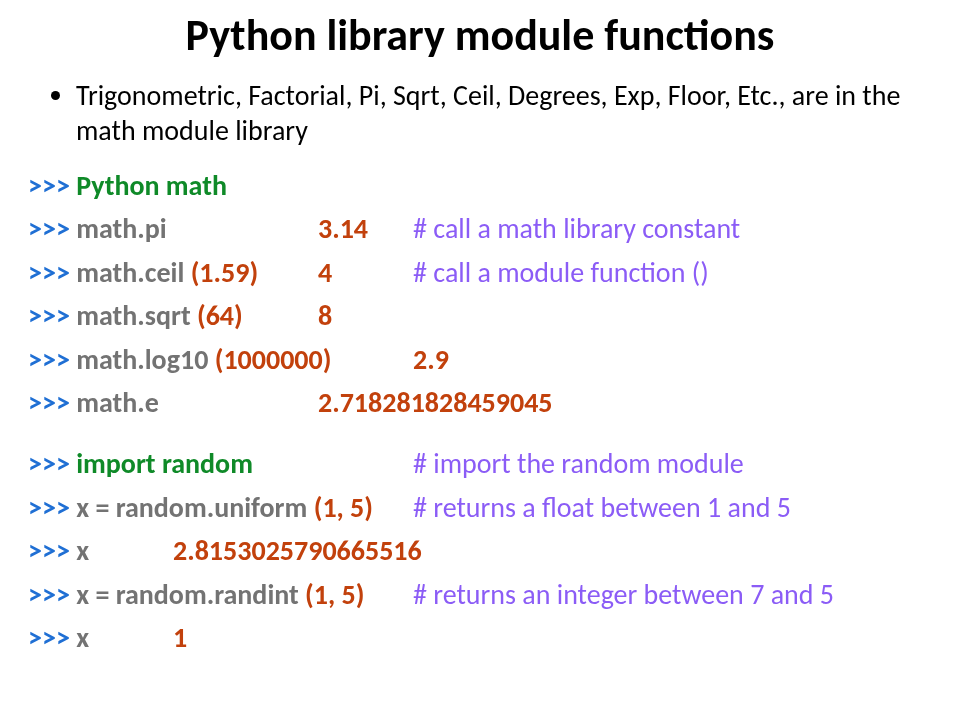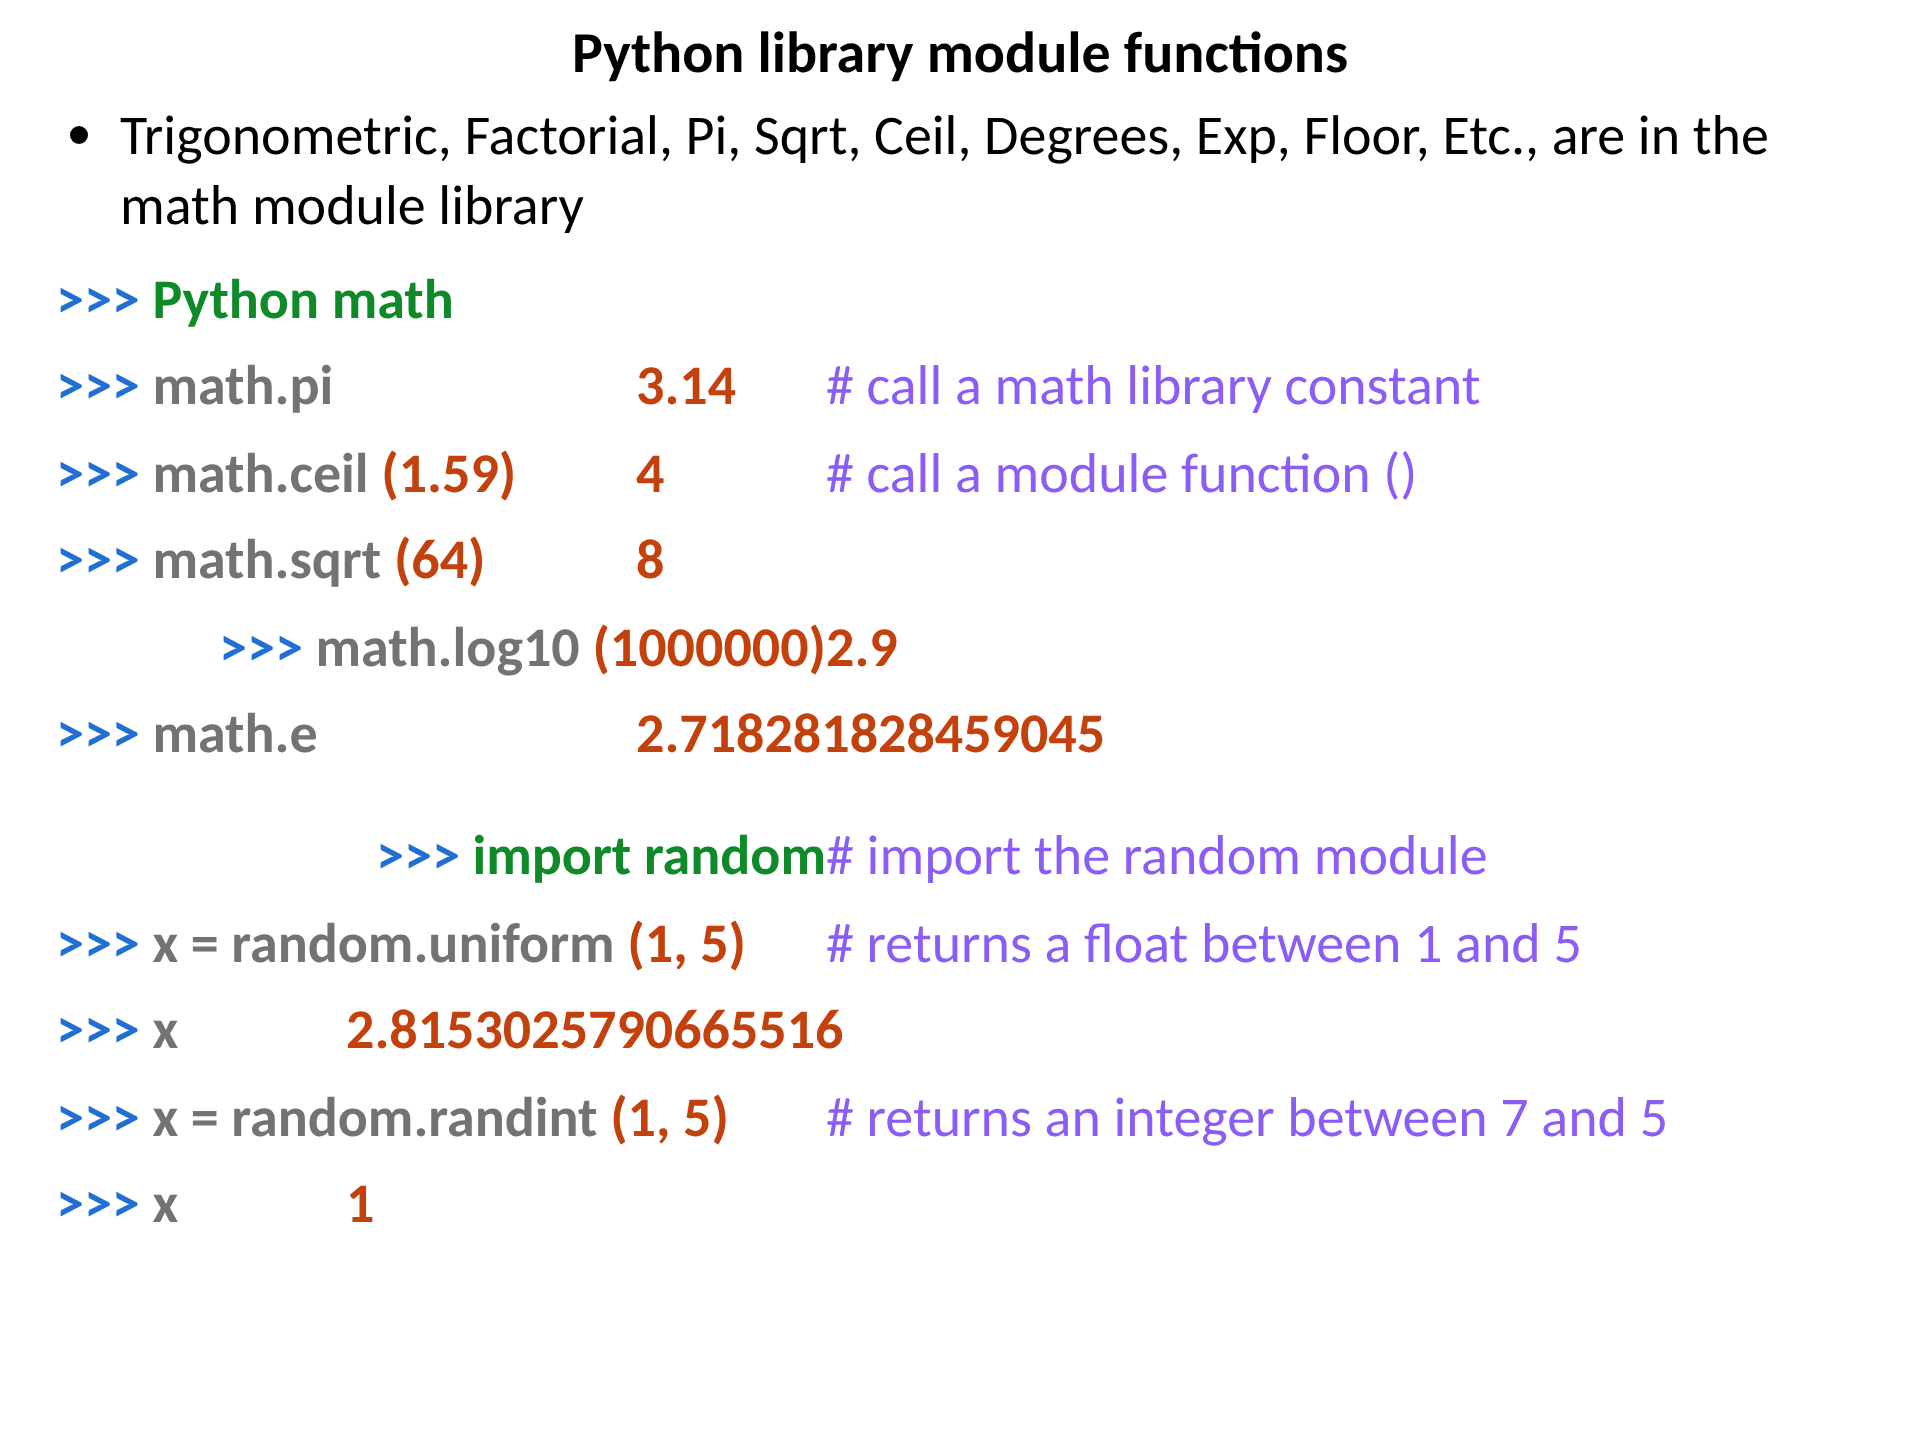--- a/index.html
+++ b/index.html
@@ -14,25 +14,25 @@
   }
   .slide {
     box-sizing: border-box;
     width: 960px;
     height: 720px;
     padding: 8px 28px 0 28px;
   }
   h1.title {
     margin: 0 0 6px 0;
     text-align: center;
-    font-size: 29px;
+    font-size: 44px;
     font-weight: 700;
   }
   ul.bullets {
-    margin: 0;
+    margin: 16px;
     padding-left: 32px;
     list-style: disc;
   }
   ul.bullets > li {
     font-size: 28px;
     line-height: 1.25;
     margin-bottom: 8px;
   }
   .line {
     font-size: 28px;
@@ -43,21 +43,21 @@
     height: 18px;
   }
   .prompt { color: #1f6fd4; font-weight: 700; }
   .green  { color: #0f8a28; font-weight: 700; }
   .red    { color: #737373; font-weight: 700; }
   .blue   { color: #c2410c; font-weight: 700; }
   .blk    { color: #8b5cf6; }
 
   .col-a { display: inline-block; width: 290px; vertical-align: top; }
   .col-b { display: inline-block; width: 95px;  vertical-align: top; }
-  .col-w { display: inline-block; width: 385px; vertical-align: top; text-align: right; }
+  .col-w { display: inline-block; width: 385px; vertical-align: top; }
   .col-x { display: inline-block; width: 145px; vertical-align: top; }
   .col-r { display: inline-block; width: 385px; vertical-align: top; }
 </style>
 </head>
 <body>
 
 <div class="slide">
 
   <h1 class="title">Python library module functions</h1>
 

